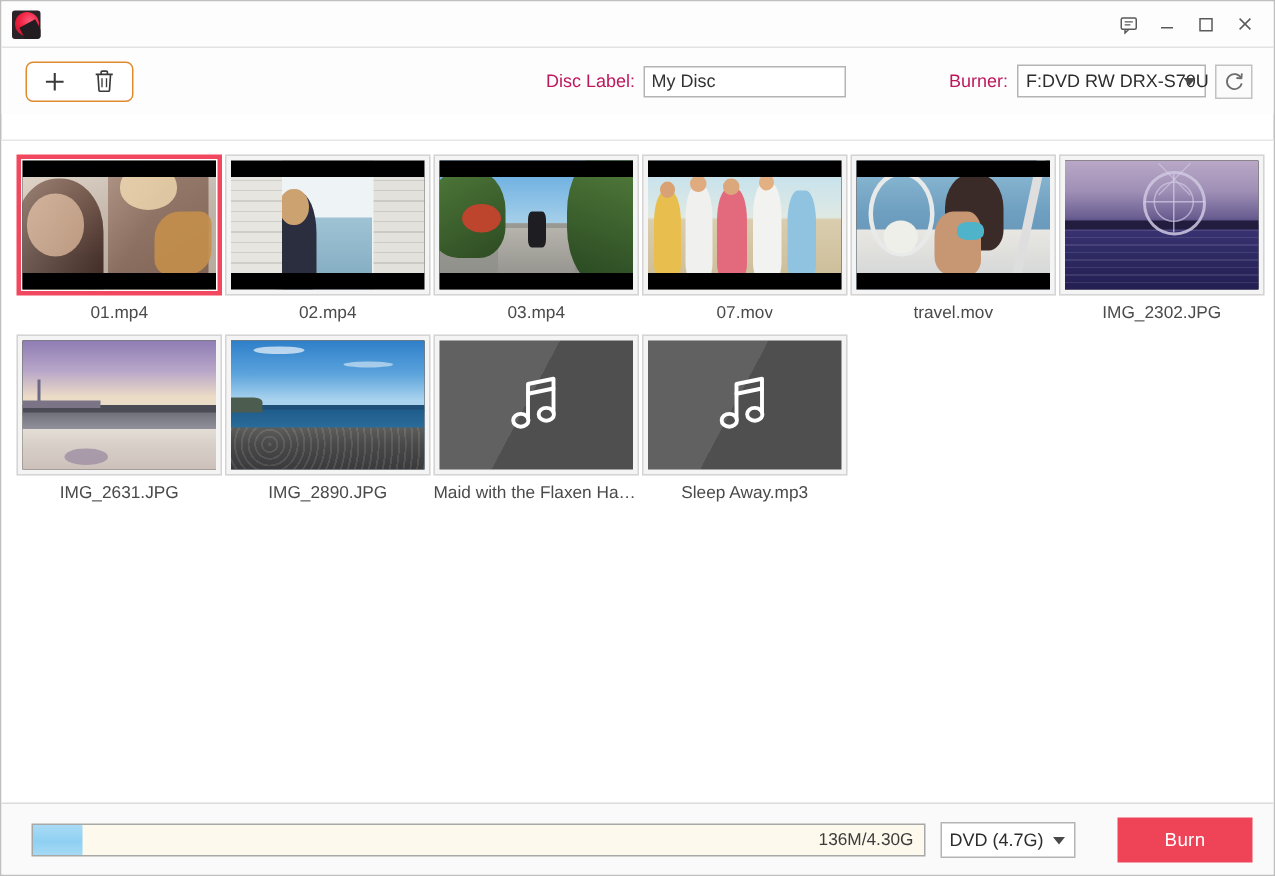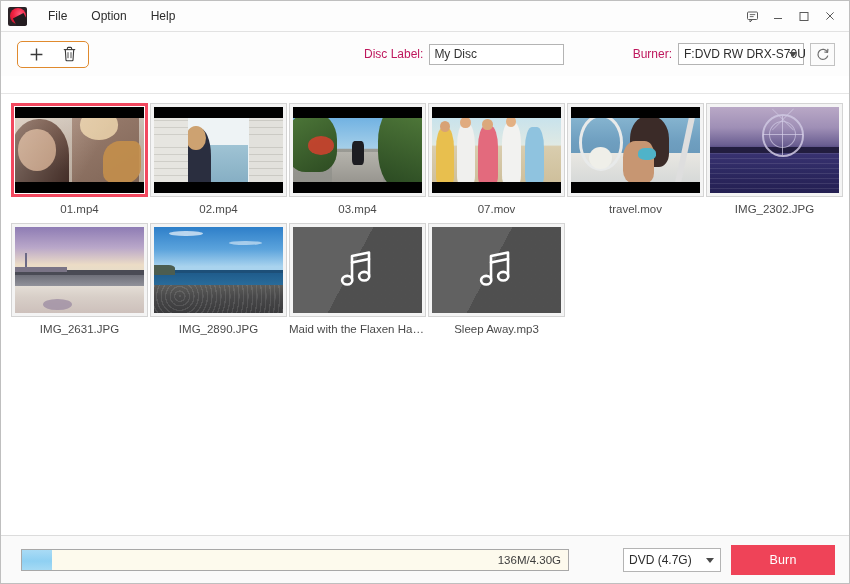--- a/index.html
+++ b/index.html
@@ -215,42 +215,38 @@
   }
   .progress-fill {
     position: absolute; left: 0; top: 0; bottom: 0;
     width: 5.5%;
     background: linear-gradient(180deg,#a9dbf5 0%, #8fd0f2 55%, #a5daf4 100%);
   }
   .progress-text {
     position: absolute; right: 7px;
     font-size: 11.5px; color: #3c3c3c;
   }
-  .combo-disc { width: 98px; height: 24px; margin-left: 44px; }
+  .combo-disc { width: 90px; height: 24px; }
   .burn-btn {
-    width: 104px; height: 30px;
+    width: 90px; height: 30px;
     background: #ef4358;
     color: #ffffff;
     font-size: 12.5px;
     display: flex; align-items: center; justify-content: center;
     letter-spacing: .2px;
+    margin-left: 18px;
   }
 </style>
 </head>
 <body>
 
 <div class="app">
 
   <div class="titlebar">
     <div class="app-icon"></div>
-    <div class="menu">
-      <div class="menu-item">File</div>
-      <div class="menu-item">Option</div>
-      <div class="menu-item">Help</div>
-    </div>
     <div class="win-controls">
       <div class="win-btn">
         <svg width="13" height="13" viewBox="0 0 13 13" fill="none" stroke="currentColor" stroke-width="1">
           <rect x="1.5" y="2" width="10" height="7.5" rx="1"></rect>
           <path d="M4 9.5 L4 12 L6.6 9.5" fill="none"></path>
           <path d="M3.8 4.6 H9.2 M3.8 6.6 H7.6" stroke-width="0.9"></path>
         </svg>
       </div>
       <div class="win-btn">
         <svg width="12" height="12" viewBox="0 0 12 12" stroke="currentColor" stroke-width="1">

